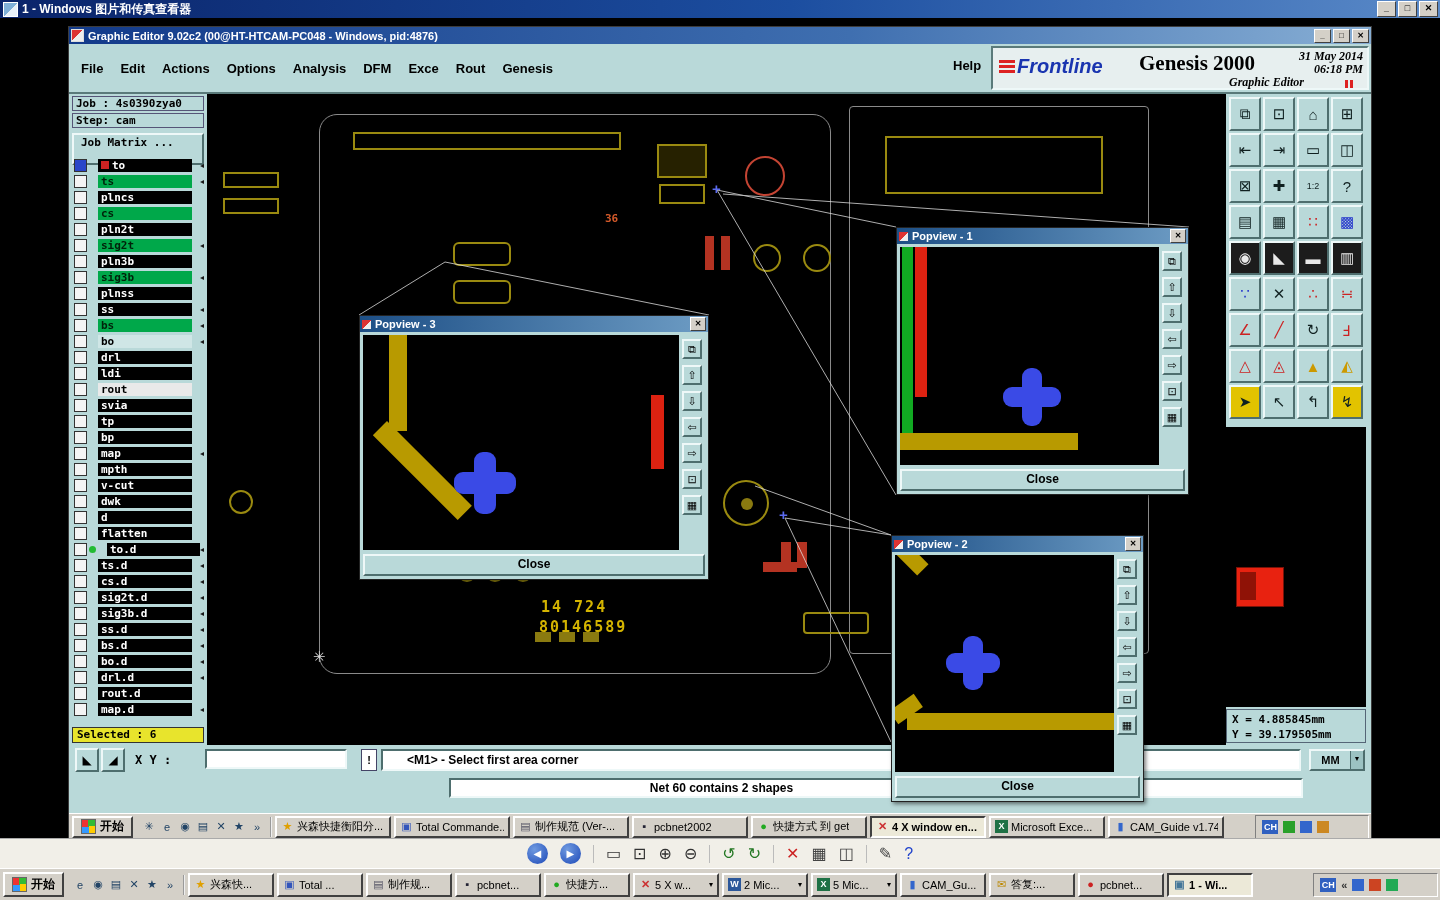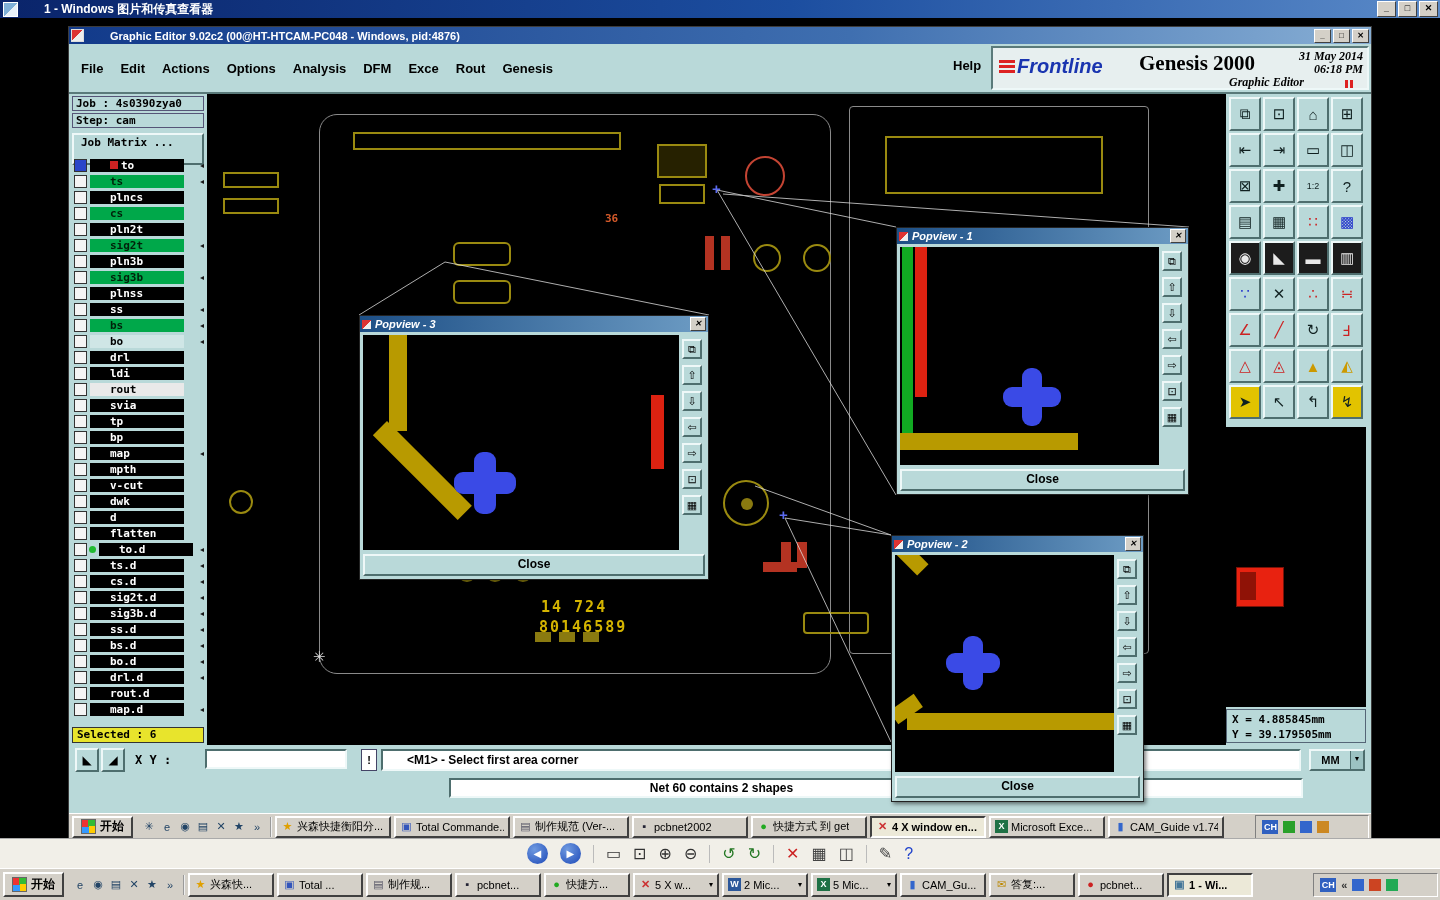--- a/index.html
+++ b/index.html
@@ -1,18 +1,18 @@
 <!DOCTYPE html>
 <html><head>
 <meta charset="utf-8">
 <style>
   html,body{margin:0;padding:0;}
   body{width:1440px;height:900px;position:relative;overflow:hidden;background:#000;
        font-family:"Liberation Sans",sans-serif;-webkit-font-smoothing:antialiased;}
-  .abs{position:absolute;gap:22px;}
+  .abs{position:absolute;}
   
   #os-titlebar{left:0;top:0;width:1440px;height:18px;display:flex;align-items:center;
     background:linear-gradient(90deg,#0a246a,#1c4ea0 55%,#5a8ac8);color:#fff;font-weight:bold;font-size:12px;padding-left:3px;box-sizing:border-box;}
   .tb-appicon{width:13px;height:13px;margin-right:4px;background:linear-gradient(135deg,#7fb0d8 50%,#e8f0f8 50%);border:1px solid #fff;}
   .win-btns{margin-left:auto;display:flex;padding-right:2px;}
   .win-btn{width:17px;height:14px;margin-left:2px;background:#d4d0c8;color:#000;font-size:9px;line-height:13px;
     text-align:center;border:1px solid;border-color:#fff #404040 #404040 #fff;font-weight:bold;}
   
   #viewer-area{left:0;top:18px;width:1440px;height:820px;background:#000;}
   
@@ -40,22 +40,22 @@
   .side-label{position:absolute;left:1px;width:132px;height:15px;border:1px solid #557;
     font-family:"DejaVu Sans Mono",monospace;font-weight:bold;font-size:11px;line-height:14px;padding-left:3px;background:#b9d9d9;box-sizing:border-box;}
   #g-matrix-btn{position:absolute;left:1px;top:39px;width:132px;height:32px;background:#b9d9d9;
     border:2px solid;border-color:#eef8f8 #4e6e6e #4e6e6e #eef8f8;font-family:"DejaVu Sans Mono",monospace;
     font-weight:bold;font-size:11px;line-height:16px;padding-left:7px;box-sizing:border-box;cursor:default;}
   #layer-list{position:absolute;left:1px;top:63px;width:134px;}
   .layer-row{height:16px;display:flex;align-items:center;}
   .layer-cb{width:11px;height:11px;background:#f4f4f4;border:1px solid #333;margin-left:2px;flex:0 0 auto;}
   .cb-blue{background:#2a46c8;}
   .layer-dot{width:7px;height:7px;border-radius:50%;margin-left:2px;flex:0 0 auto;}
-  .layer-name{margin-left:3px;width:94px;height:13px;font-family:"DejaVu Sans Mono",monospace;font-weight:bold;
-    font-size:11px;line-height:13px;padding-left:20px;box-sizing:border-box;display:flex;align-items:center;}
+  .layer-name{margin-left:11px;width:94px;height:13px;font-family:"DejaVu Sans Mono",monospace;font-weight:bold;
+    font-size:11px;line-height:13px;padding-left:3px;box-sizing:border-box;display:flex;align-items:center;}
   .ln-dark{background:#000;color:#fff;}
   .ln-green{background:#00a84a;color:#00220a;}
   .ln-light{background:#cfe6e6;color:#000;}
   .ln-white{background:#e9e9e9;color:#000;}
   .layer-chip{width:8px;height:8px;margin-right:3px;flex:0 0 auto;}
   .layer-arrow{margin-left:auto;margin-right:2px;font-size:8px;color:#1a1a1a;}
   #g-selected{position:absolute;left:1px;top:633px;width:132px;height:16px;background:#e8e42c;border:1px solid #333;
     font-family:"DejaVu Sans Mono",monospace;font-weight:bold;font-size:11px;line-height:14px;padding-left:4px;box-sizing:border-box;}
   
   #g-canvas{left:138px;top:67px;width:1019px;height:651px;background:#000;overflow:hidden;z-index:1;}
@@ -65,21 +65,21 @@
   .ring{border-radius:50%;}
   .pcb-txt{position:absolute;font-family:"DejaVu Sans Mono",monospace;font-weight:bold;color:#d4b400;letter-spacing:2px;font-size:15px;}
   .plusmark{position:absolute;color:#5b6bf0;font-weight:bold;font-size:15px;line-height:10px;}
   
   #annotation{left:232px;top:130px;width:273px;height:83px;background:#fff;border:2px solid #3b2b4b;z-index:5;box-sizing:border-box;}
   #annotation span{display:block;padding:5px 8px;font-size:13px;color:#111;}
   
   .popview{position:absolute;z-index:10;background:#b9d9d9;border:1px solid #222;box-shadow:2px 2px 4px rgba(0,0,0,.5);
     display:flex;flex-direction:column;box-sizing:border-box;}
   .pv-title{height:16px;display:flex;align-items:center;background:linear-gradient(90deg,#1d4f86,#6d9cc4);
-    color:#fff;font-weight:bold;font-size:11px;padding:0 2px;font-style:italic;}
+    color:#fff;font-weight:bold;font-size:11px;padding:0 2px;}
   .pv-ico{width:9px;height:9px;background:linear-gradient(135deg,#d33 50%,#eee 50%);margin-right:4px;}
   .pv-x{margin-left:auto;width:14px;height:12px;background:#d4d0c8;color:#000;font-size:8px;line-height:11px;text-align:center;
     border:1px solid;border-color:#fff #404040 #404040 #fff;font-weight:bold;}
   .pv-body{flex:1;display:flex;padding:3px;gap:0;}
   .pv-canvas{flex:1;background:#000;position:relative;overflow:hidden;}
   .pv-btncol{width:26px;display:flex;flex-direction:column;align-items:center;padding-top:4px;gap:6px;}
   .pv-btn{width:20px;height:20px;background:#b9d9d9;border:2px solid;border-color:#eef8f8 #4e6e6e #4e6e6e #eef8f8;
     font-size:11px;line-height:16px;text-align:center;box-sizing:border-box;cursor:default;}
   .pv-closebar{height:22px;padding:1px 3px 3px 3px;}
   .pv-close-btn{width:100%;height:100%;background:#b9d9d9;border:2px solid;border-color:#eef8f8 #4e6e6e #4e6e6e #eef8f8;

